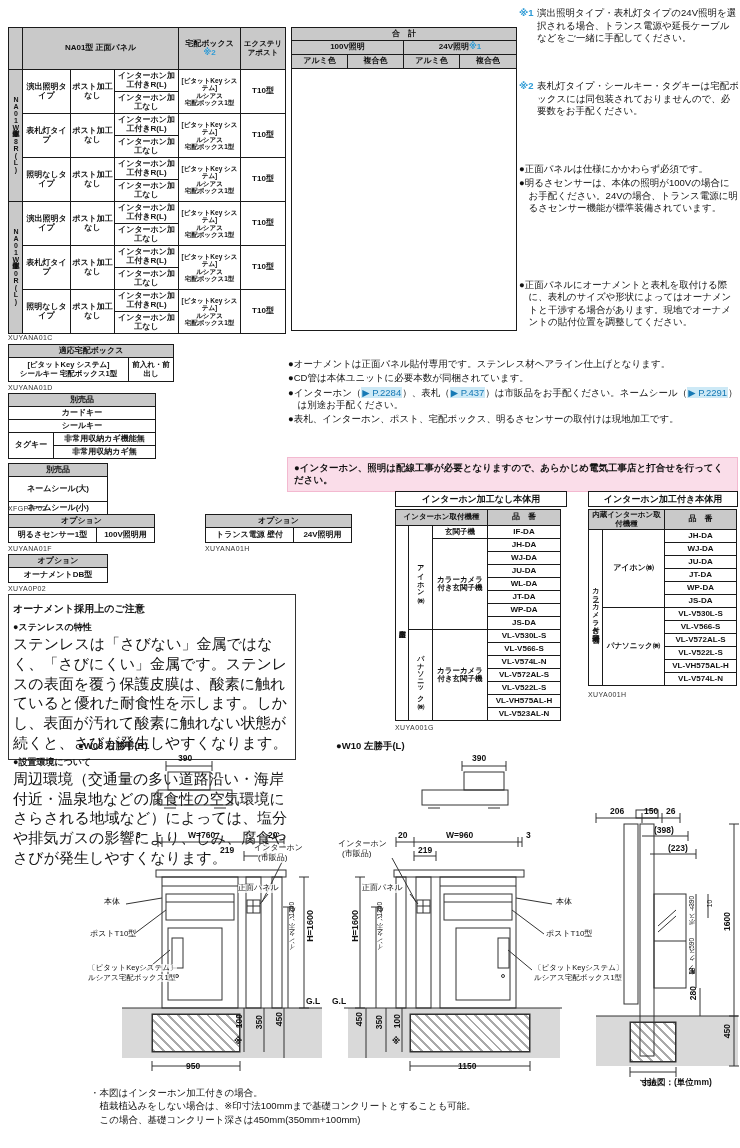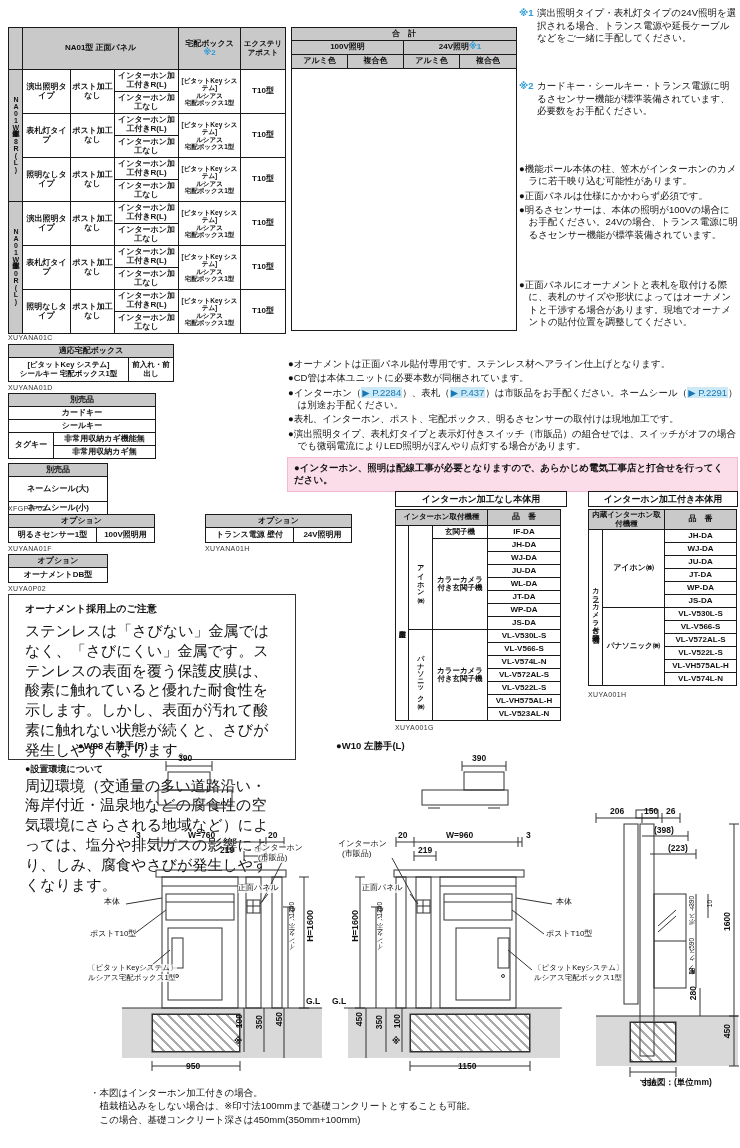--- a/index.html
+++ b/index.html
@@ -14,21 +14,21 @@
 .blue{color:#2e9bd6;}
 .code{font-size:7px;color:#333;letter-spacing:.4px;font-weight:normal;}
 .vtext{writing-mode:vertical-rl;text-orientation:upright;display:inline-block;letter-spacing:0;}
 .note{display:flex;font-size:9.5px;line-height:1.32;margin-bottom:3px;}
 .note .mark{color:#2e9bd6;flex:0 0 18px;font-weight:bold;}
 .bullet{font-size:9.5px;line-height:1.3;text-indent:-9.5px;padding-left:9.5px;margin-bottom:2px;}
 .pagelink{color:#1679b5;background:#cde9f6;padding:0 1px;}
 .pinkbox{background:#fadde9;border:1px solid #f3b9d0;font-size:9.5px;line-height:1.3;padding:4px 6px 4px 6px;font-weight:bold;}
 .boxtitle{border:1.5px solid #1a1a1a;font-weight:bold;text-align:center;font-size:9px;line-height:15px;background:#fff;}
 .titlebar{border:1.5px solid #333;background:#f5f5f5;text-align:center;font-weight:bold;font-size:12px;line-height:18px;}
-.caution{border:1.5px solid #333;padding:7px 16px;}
+.caution{border:1.5px solid #333;padding:7px 4px;}
 .caution .ct{font-weight:bold;font-size:10px;margin-bottom:5px;}
 .caution .ch{font-size:9px;font-weight:bold;}
 .caution .cp{font-size:15px;line-height:1.32;margin-bottom:3px;}
 .dim{position:absolute;font-size:8.5px;font-weight:bold;white-space:nowrap;}
 .lbl{position:absolute;font-size:8px;white-space:nowrap;background:rgba(255,255,255,.75);line-height:1.1;}
 .vdim{position:absolute;writing-mode:vertical-rl;transform:rotate(180deg);font-size:8.5px;font-weight:bold;white-space:nowrap;}
 .vdim.small{font-size:6.5px;font-weight:normal;}
 .ground{position:absolute;background:#d9d9d9;}
 .hatch{position:absolute;background:repeating-linear-gradient(45deg,#aaa 0 2px,#fff 2px 7px);border:1px solid #333;}
 svg line,svg rect,svg circle{stroke:#333;fill:none;stroke-width:1;}
@@ -179,24 +179,23 @@
   </tbody>
     </table>
 
   <div class="abs" style="left:519px;top:7px;width:220px;">
     <div class="note" style="position:absolute;top:0;width:220px;">
       <span class="mark">※1</span>
       <span>演出照明タイプ・表札灯タイプの24V照明を選択される場合、トランス電源や延長ケーブルなどをご一緒に手配してください。</span>
     </div>
     <div class="note" style="position:absolute;top:73px;width:220px;">
       <span class="mark">※2</span>
-      <span>カードキー・シールキー・トランス電源に明るさセンサー機能が標準装備されています、必要数をお手配ください。</span>
+      <span>表札灯タイプ・シールキー・タグキーは宅配ボックスには同包装されておりませんので、必要数をお手配ください。</span>
     </div>
     <div style="position:absolute;top:156px;width:220px;">
-      <div class="bullet">●機能ポール本体の柱、笠木がインターホンのカメラに若干映り込む可能性があります。</div>
       <div class="bullet">●正面パネルは仕様にかかわらず必須です。</div>
       <div class="bullet">●明るさセンサーは、本体の照明が100Vの場合にお手配ください。24Vの場合、トランス電源に明るさセンサー機能が標準装備されています。</div>
     </div>
     <div style="position:absolute;top:272px;width:220px;">
       <div class="bullet">●正面パネルにオーナメントと表札を取付ける際に、表札のサイズや形状によってはオーナメントと干渉する場合があります。現地でオーナメントの貼付位置を調整してください。</div>
     </div>
   </div>
 
   <table class="abs thick" style="left:8px;top:344px;width:165px;">
     <colgroup>
@@ -299,33 +298,33 @@
         </tr>
     <tr style="height:15px">
           <td>オーナメントDB型</td>
         </tr>
   </tbody>
     </table>
   <div class="abs code" style="left:8px;top:585px;">XUYA0P02</div>
 
   <div class="abs caution" style="left:8px;top:594px;width:288px;height:166px;">
     <div class="ct">オーナメント採用上のご注意</div>
+    <div class="ch">●ステンレスの特性</div>
     <div class="cp">ステンレスは「さびない」金属ではなく、「さびにくい」金属です。ステンレスの表面を覆う保護皮膜は、酸素に触れていると優れた耐食性を示します。しかし、表面が汚れて酸素に触れない状態が続くと、さびが発生しやすくなります。</div>
     <div class="ch">●設置環境について</div>
     <div class="cp">周辺環境（交通量の多い道路沿い・海岸付近・温泉地などの腐食性の空気環境にさらされる地域など）によっては、塩分や排気ガスの影響により、しみ、腐食やさびが発生しやすくなります。</div>
   </div>
 
   <div class="abs" style="left:288px;top:358px;width:450px;">
     <div class="bullet">●オーナメントは正面パネル貼付専用です。ステンレス材ヘアライン仕上げとなります。</div>
     <div class="bullet">●CD管は本体ユニットに必要本数が同梱されています。</div>
     <div class="bullet">
       <span>●インターホン（</span><span class="pagelink">▶ P.2284</span><span>）、表札（</span><span class="pagelink">▶ P.437</span><span>）は市販品をお手配ください。ネームシール（</span><span class="pagelink">▶ P.2291</span><span>）は別途お手配ください。</span>
     </div>
     <div class="bullet">●表札、インターホン、ポスト、宅配ボックス、明るさセンサーの取付けは現地加工です。</div>
-    <div class="bullet">●演出照明タイプ、表札灯タイプと表示灯付きスイッチ（市販品）の組合せでは、スイッチがオフの場合でも微弱電流によりLED照明がぼんやり点灯する場合があります。</div>
   </div>
   <div class="abs pinkbox" style="left:287px;top:457px;width:451px;">●インターホン、照明は配線工事が必要となりますので、あらかじめ電気工事店と打合せを行ってください。</div>
 
   <div class="abs boxtitle" style="left:395px;top:491px;width:172px;height:16px;">インターホン加工なし本体用</div>
   <table class="abs thick" style="left:395px;top:509px;width:165px;">
     <colgroup>
         <col style="width:13px">
         <col style="width:24px">
         <col style="width:55px">
         <col style="width:73px">

